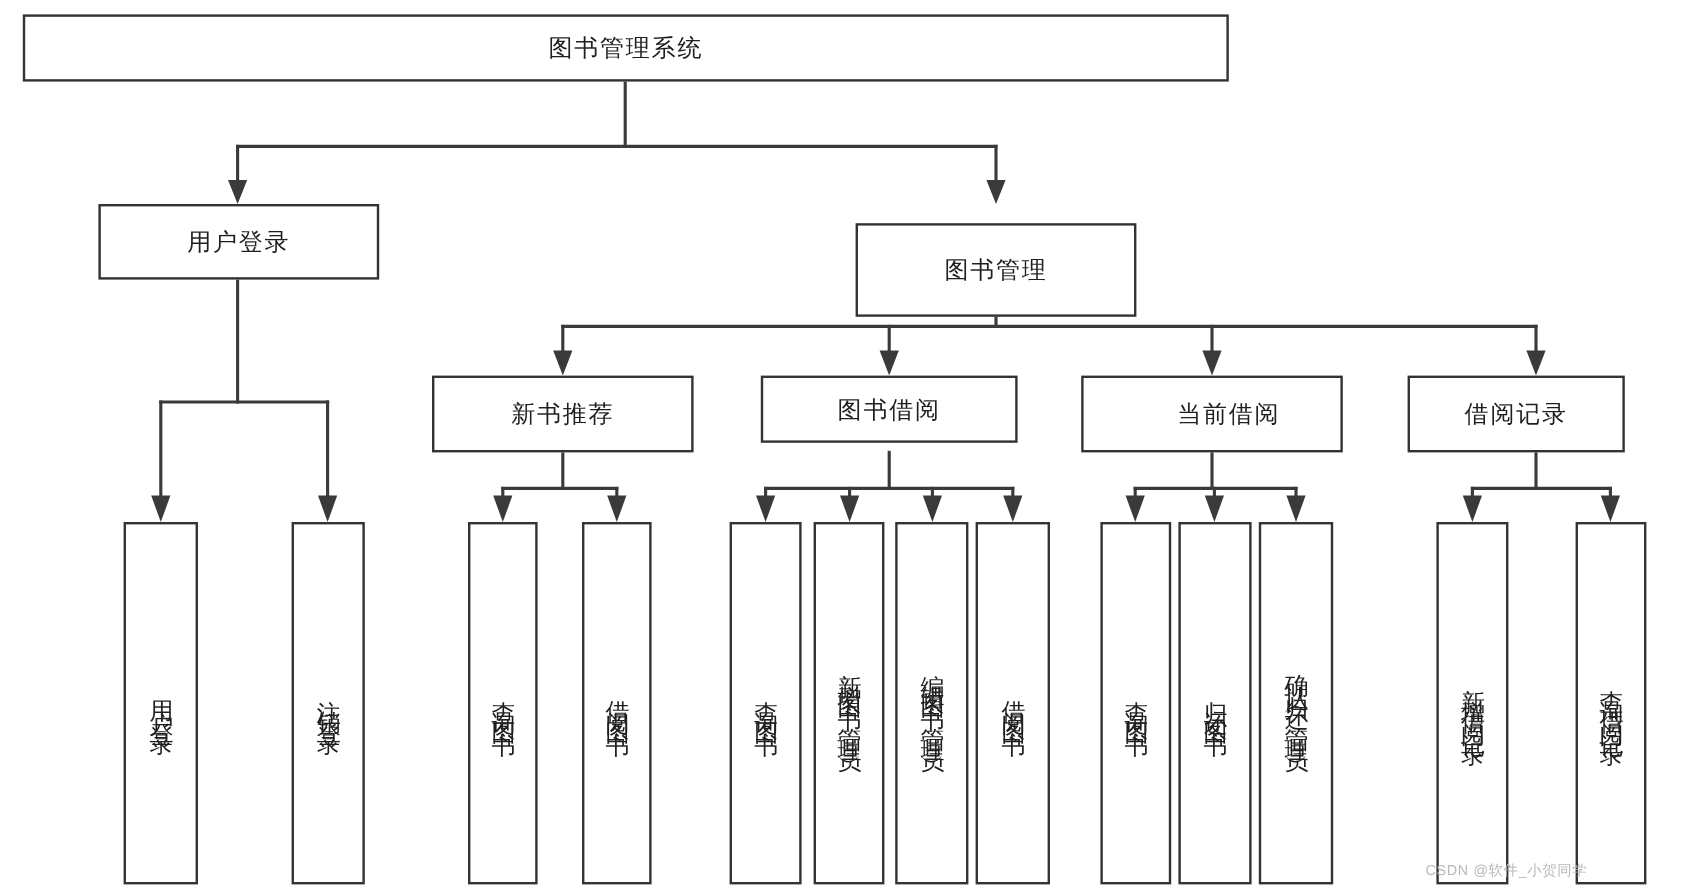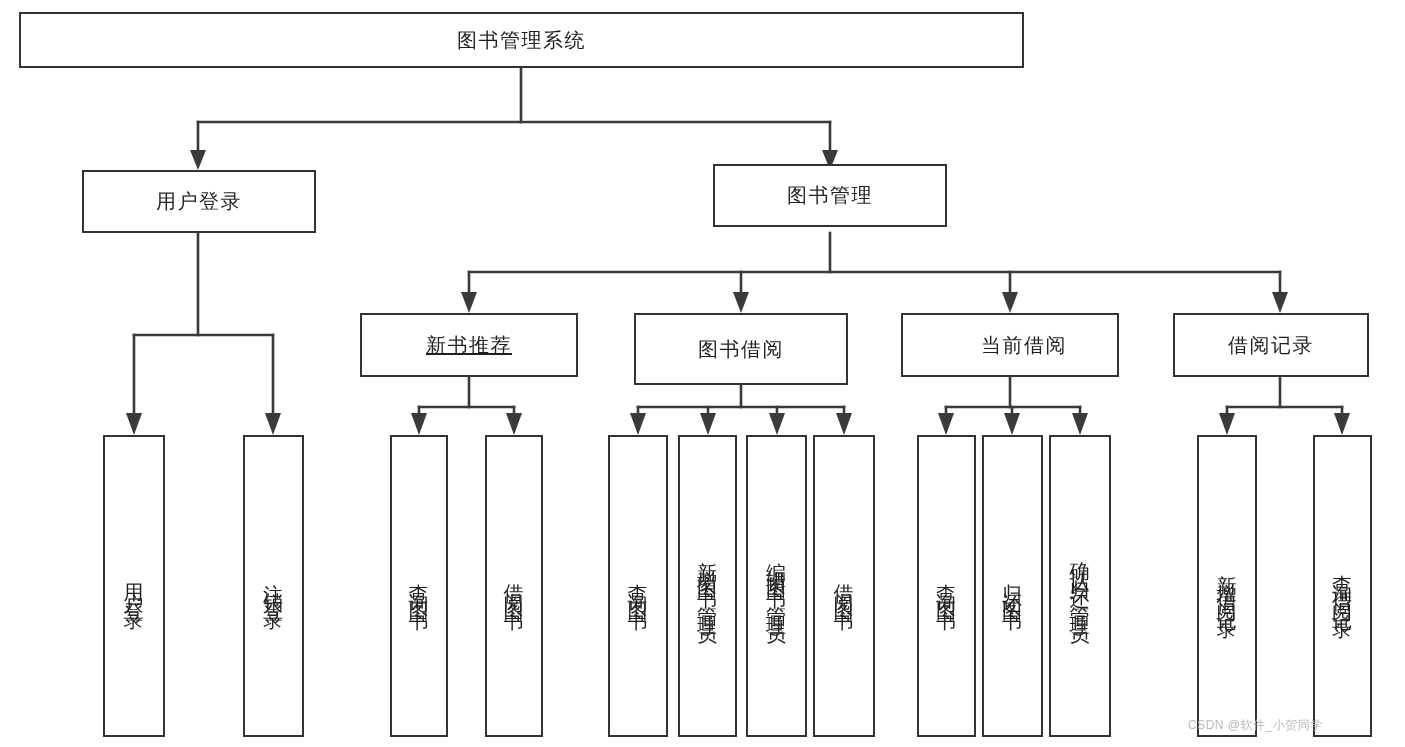--- a/index.html
+++ b/index.html
@@ -44,26 +44,26 @@
     text-orientation: mixed;
     font-size: 20px;
     letter-spacing: 9px;
     line-height: 1.1;
     white-space: nowrap;
   }
   
   .n-root           { left: 19px;   top: 12px;  width: 1005px; height: 56px; }
   
   .n-user-login     { left: 82px;   top: 170px; width: 234px;  height: 63px; }
-  .n-book-mgmt      { left: 713px;  top: 164px; width: 234px;  height: 63px; }
-  
-  .n-new-book-rec   { left: 360px;  top: 313px; width: 218px;  height: 64px; text-decoration: underline; }
-  .n-book-borrow    { left: 634px;  top: 313px; width: 214px;  height: 72px; align-items: center; }
+  .n-book-mgmt      { left: 713px;  top: 186px; width: 234px;  height: 78px; }
+  
+  .n-new-book-rec   { left: 360px;  top: 313px; width: 218px;  height: 64px; }
+  .n-book-borrow    { left: 634px;  top: 313px; width: 214px;  height: 56px; align-items: center; }
   .n-current-borrow { left: 901px;  top: 313px; width: 218px;  height: 64px; padding-left: 28px; }
-  .n-borrow-record  { left: 1173px; top: 313px; width: 196px;  height: 64px; }
+  .n-borrow-record  { left: 1173px; top: 313px; width: 181px;  height: 64px; }
   
   .n-a1 { left: 103px;  top: 435px; width: 62px; height: 302px; }
   .n-a2 { left: 243px;  top: 435px; width: 61px; height: 302px; }
   .n-b1 { left: 390px;  top: 435px; width: 58px; height: 302px; }
   .n-b2 { left: 485px;  top: 435px; width: 58px; height: 302px; }
   .n-c1 { left: 608px;  top: 435px; width: 60px; height: 302px; }
   .n-c2 { left: 678px;  top: 435px; width: 59px; height: 302px; }
   .n-c3 { left: 746px;  top: 435px; width: 61px; height: 302px; }
   .n-c4 { left: 813px;  top: 435px; width: 62px; height: 302px; }
   .n-d1 { left: 917px;  top: 435px; width: 59px; height: 302px; }

